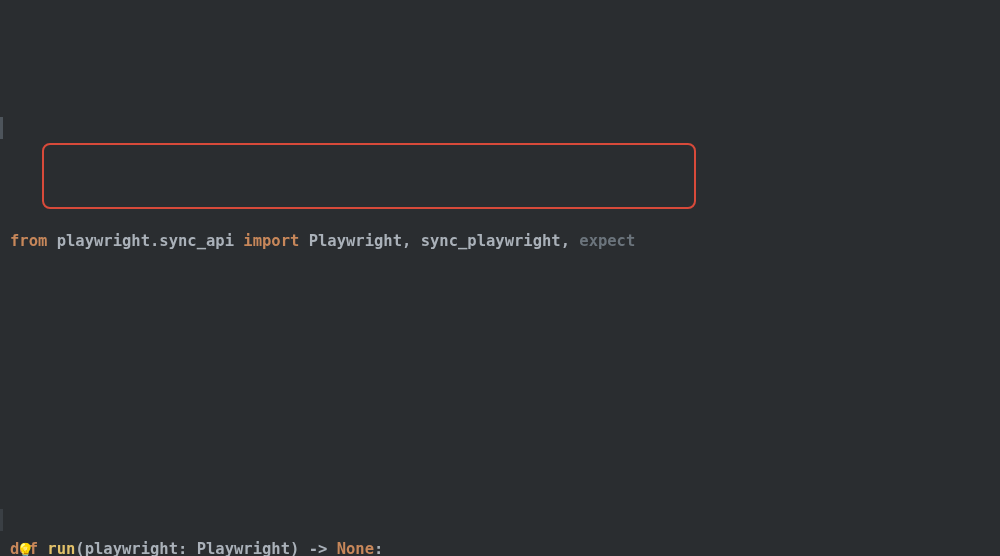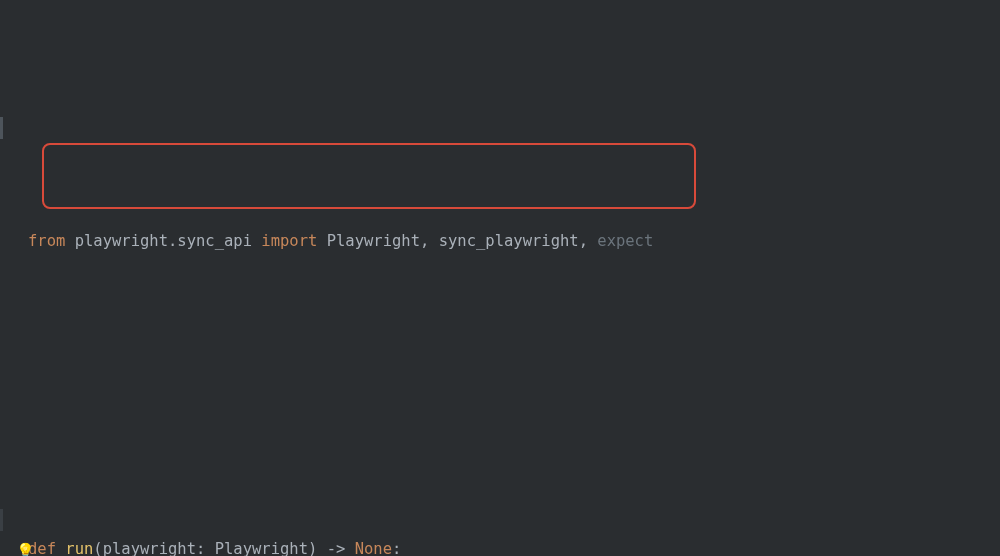--- a/index.html
+++ b/index.html
@@ -51,21 +51,21 @@
   .plain { color: #aab1b9; }
   .fnname { color: #e2c16a; }
   .kw2 { color: #c7875a; }
   .gray { color: #6b747c; }
   .highlight-box {
     position: absolute;
     border: 2.5px solid #d84a3a;
     border-radius: 8px;
     pointer-events: none;
   }
-  .line { display: block; padding-left: 28px; }
+  .line { display: block; padding-left: 10px; font-weight: bold; }
 </style>
 </head>
 <body>
 
 <div class="editor">
 
   <div class="gutter">
     <div class="def-marker" style="top:117px"></div>
     <div class="with-marker" style="top:509px"></div>
   </div>

